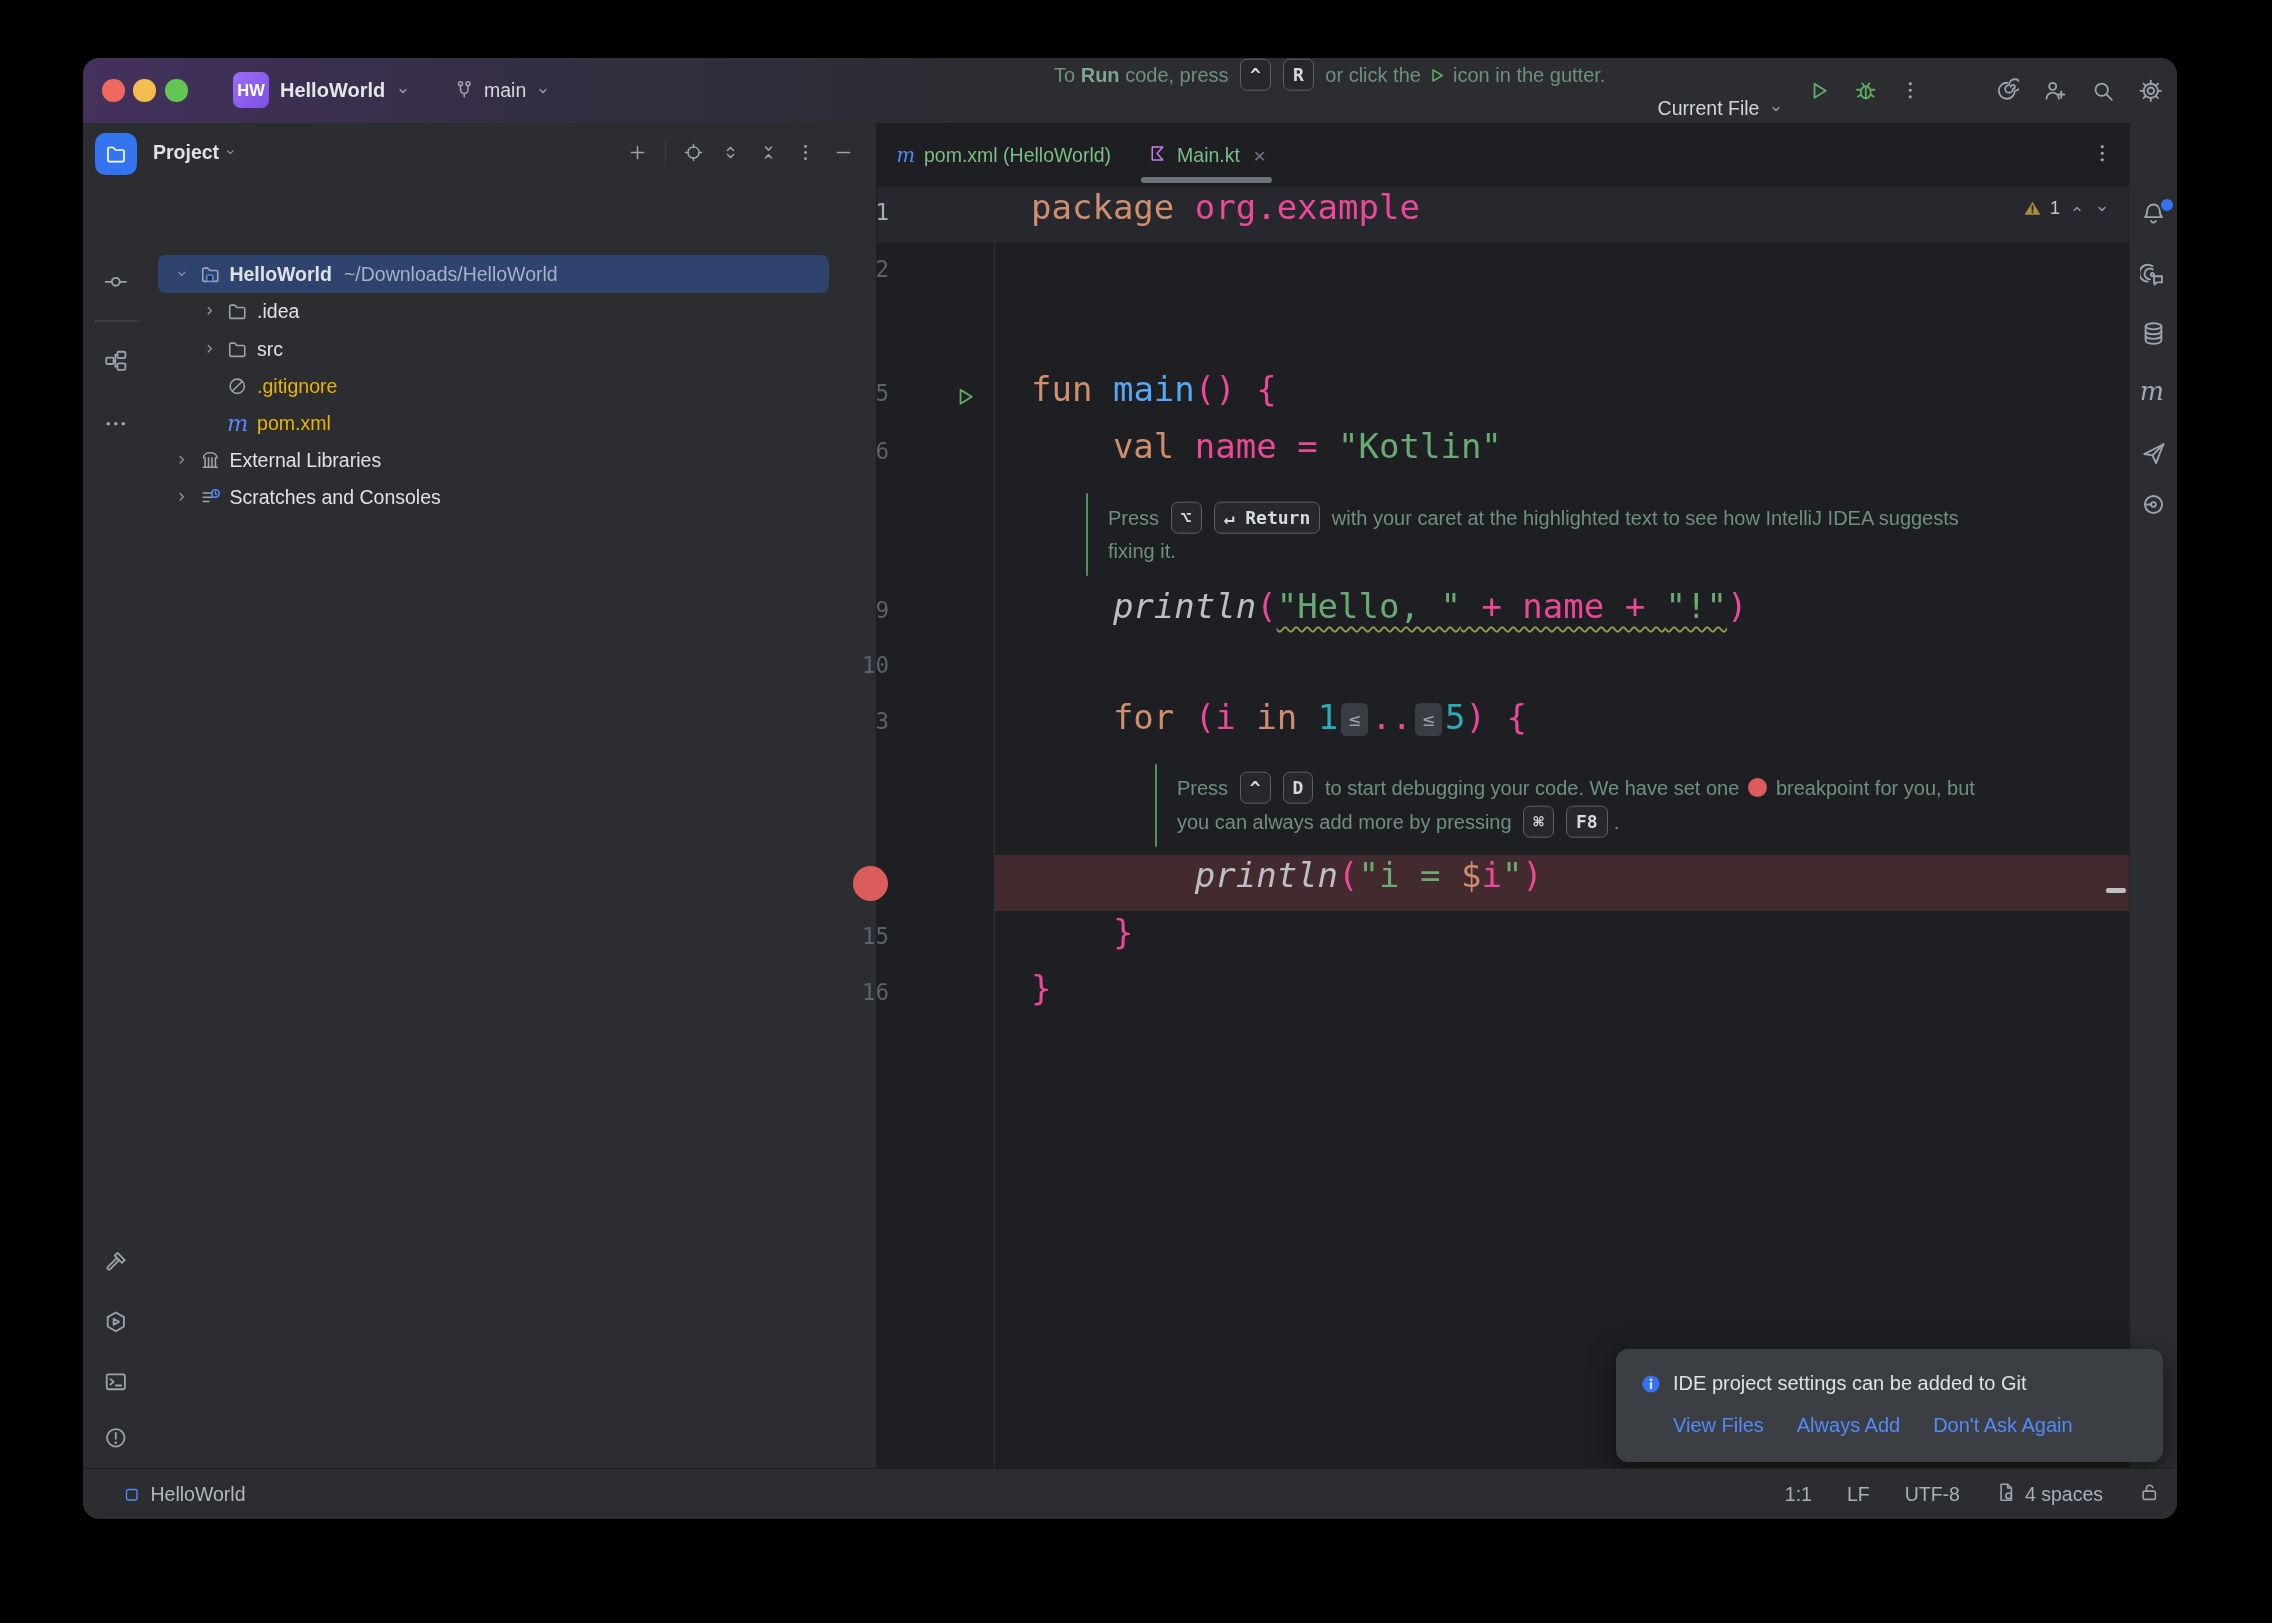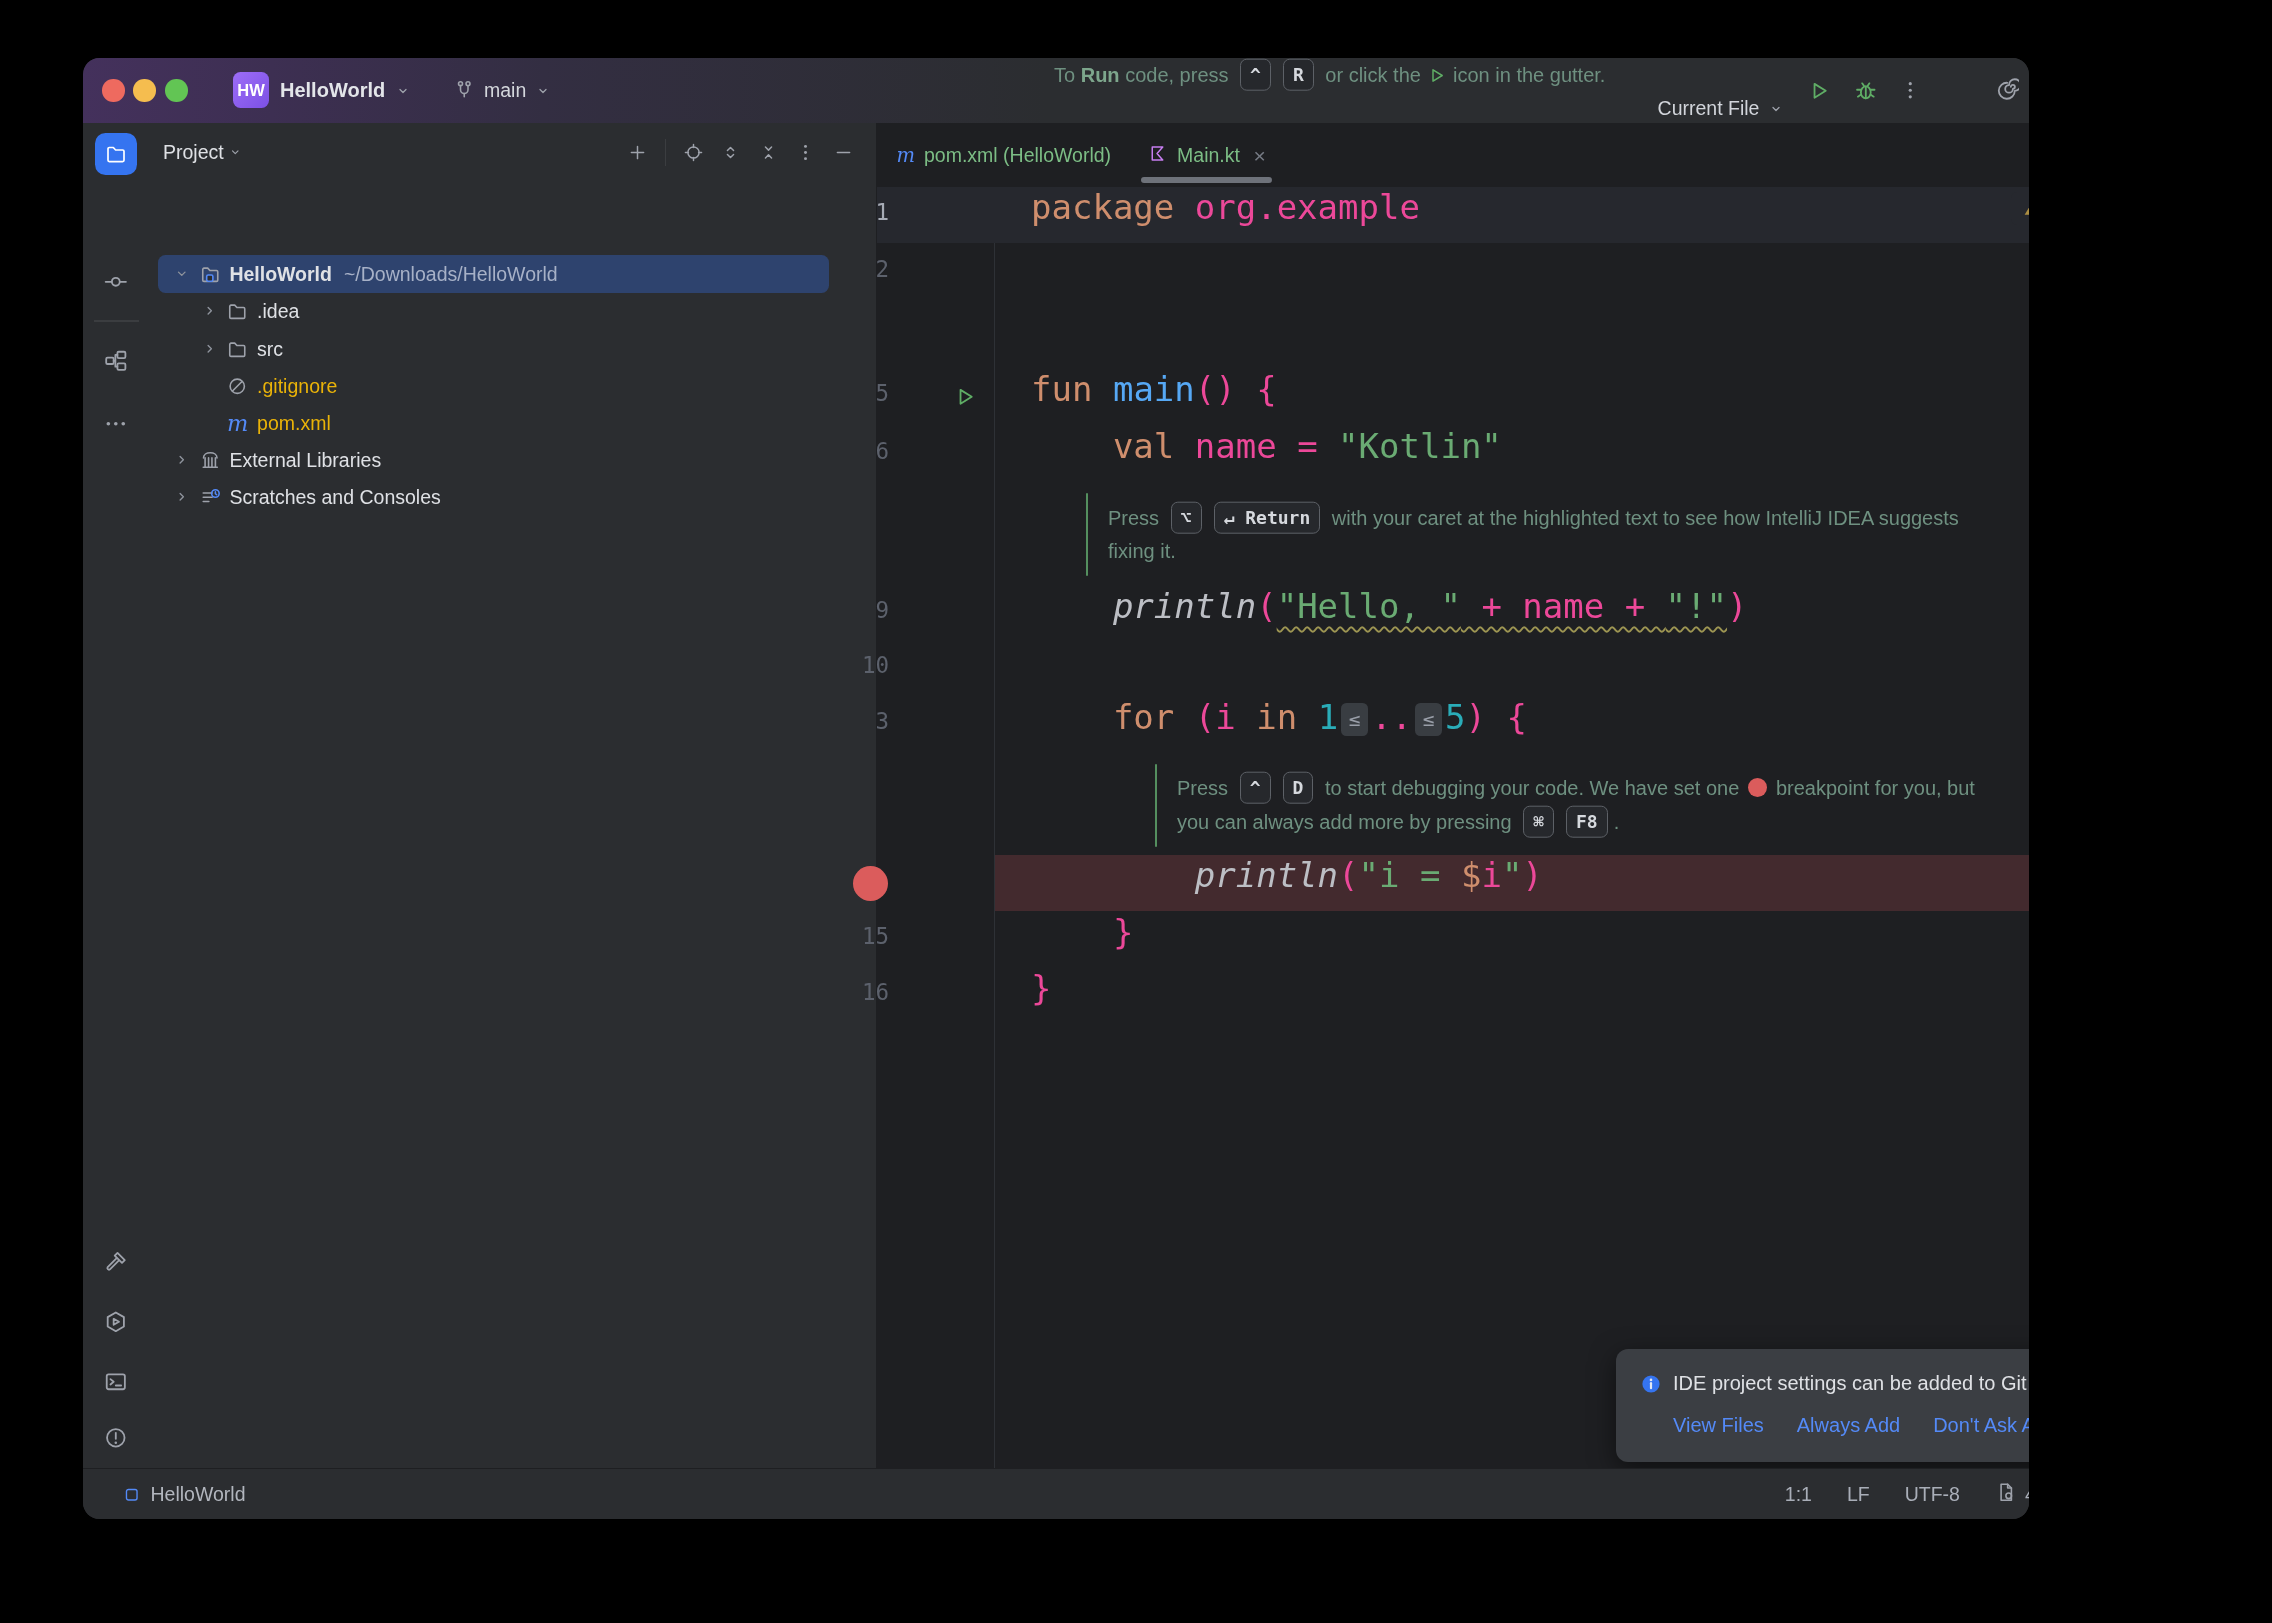--- a/index.html
+++ b/index.html
@@ -1,37 +1,37 @@
 <!DOCTYPE html>
 <html style="font-size:12px"><head>
 <meta charset="utf-8">
 <style>
   html,body{margin:0;padding:0;background:#000;}
   body{width:2273px;height:1623px;position:relative;font-family:"Liberation Sans",sans-serif;-webkit-font-smoothing:antialiased;}
   .abs{position:absolute;}
-  #win{position:absolute;left:83px;top:58px;width:1946px;height:1461px;background:#2b2d30;border-radius:16.5px;overflow:hidden;box-shadow:0 22.5px 60px rgba(0,0,0,.6);}
+  #win{position:absolute;left:83px;top:58px;width:2094px;height:1461px;background:#2b2d30;border-radius:16.5px;overflow:hidden;box-shadow:0 22.5px 60px rgba(0,0,0,.6);}
   
   #titlebar{position:absolute;left:0;top:0;width:2094px;height:65px;background:linear-gradient(90deg,#44315c 0%,#3d2f52 9%,#332e42 22%,#2b2d30 46%);border-bottom:0.8px solid #1e1f22;}
   .tlight{position:absolute;top:21px;width:22.5px;height:22.5px;border-radius:50%;}
   #hw-badge{position:absolute;left:150px;top:14.3px;width:36px;height:36px;border-radius:7.5px;background:linear-gradient(135deg,#9d6df7,#7c50e5);color:#fff;font-size:16.5px;font-weight:700;display:flex;align-items:center;justify-content:center;}
   .tb-text{position:absolute;top:0;height:65px;display:flex;align-items:center;color:#e3e5e9;font-size:20px;font-weight:600;}
   .tb-text.dim{font-weight:400;color:#d4d7dc;font-size:19.5px;}
   #tb-right{position:absolute;right:13.5px;top:0;height:65px;display:flex;align-items:center;gap:21px;}
   #tb-right .lbl{color:#d2d5db;font-size:19.5px;display:flex;align-items:center;gap:7.5px;margin-top:36px;}
   .icobtn{display:flex;align-items:center;justify-content:center;}
   .spacer40{width:30px;}
   
   #leftstrip{position:absolute;left:0;top:65px;width:66px;height:1345px;background:#2b2d30;border-right:0.8px solid #232427;}
   #projbtn{position:absolute;left:12px;top:9.8px;width:42px;height:42px;border-radius:10.5px;background:#3574f0;display:flex;align-items:center;justify-content:center;}
   .strip-ico{position:absolute;left:20px;}
   .strip-div{position:absolute;left:10.5px;width:45px;height:1.5px;background:#3b3d40;}
   
   #panel{position:absolute;left:66px;top:65px;width:727px;height:1345px;background:#2b2d30;border-right:0.8px solid #1e1f22;}
   #panel-head{position:absolute;left:0;top:0;width:100%;height:59px;display:flex;align-items:center;}
-  #panel-title{margin-left:14px;color:#dfe1e5;font-size:19.5px;font-weight:400;display:flex;align-items:center;gap:3px;}
+  #panel-title{margin-left:4px;color:#dfe1e5;font-size:19.5px;font-weight:700;display:flex;align-items:center;gap:3px;}
   #panel-icons{position:absolute;right:22.5px;top:0;height:59px;display:flex;align-items:center;gap:16.5px;}
   .trow{position:absolute;left:9px;width:660px;height:38px;display:flex;align-items:center;border-radius:7.5px;color:#dfe1e5;font-size:19.5px;white-space:nowrap;}
   .trow.sel{background:#2e436e;}
   .trow .chev{width:25.6px;display:flex;justify-content:center;flex:none;}
   .trow .tico{width:30px;display:flex;justify-content:center;flex:none;}
   .trow .lab{margin-left:4.5px;}
   .trow .lab.bold{font-weight:700;}
   .trow .lab.green{color:#eab308;}
   .trow .suffix{margin-left:12px;color:#a7b1c7;}
   .m-ico{font-family:"DejaVu Serif",serif;font-style:italic;color:#548af7;font-size:22.5px;line-height:1;}

